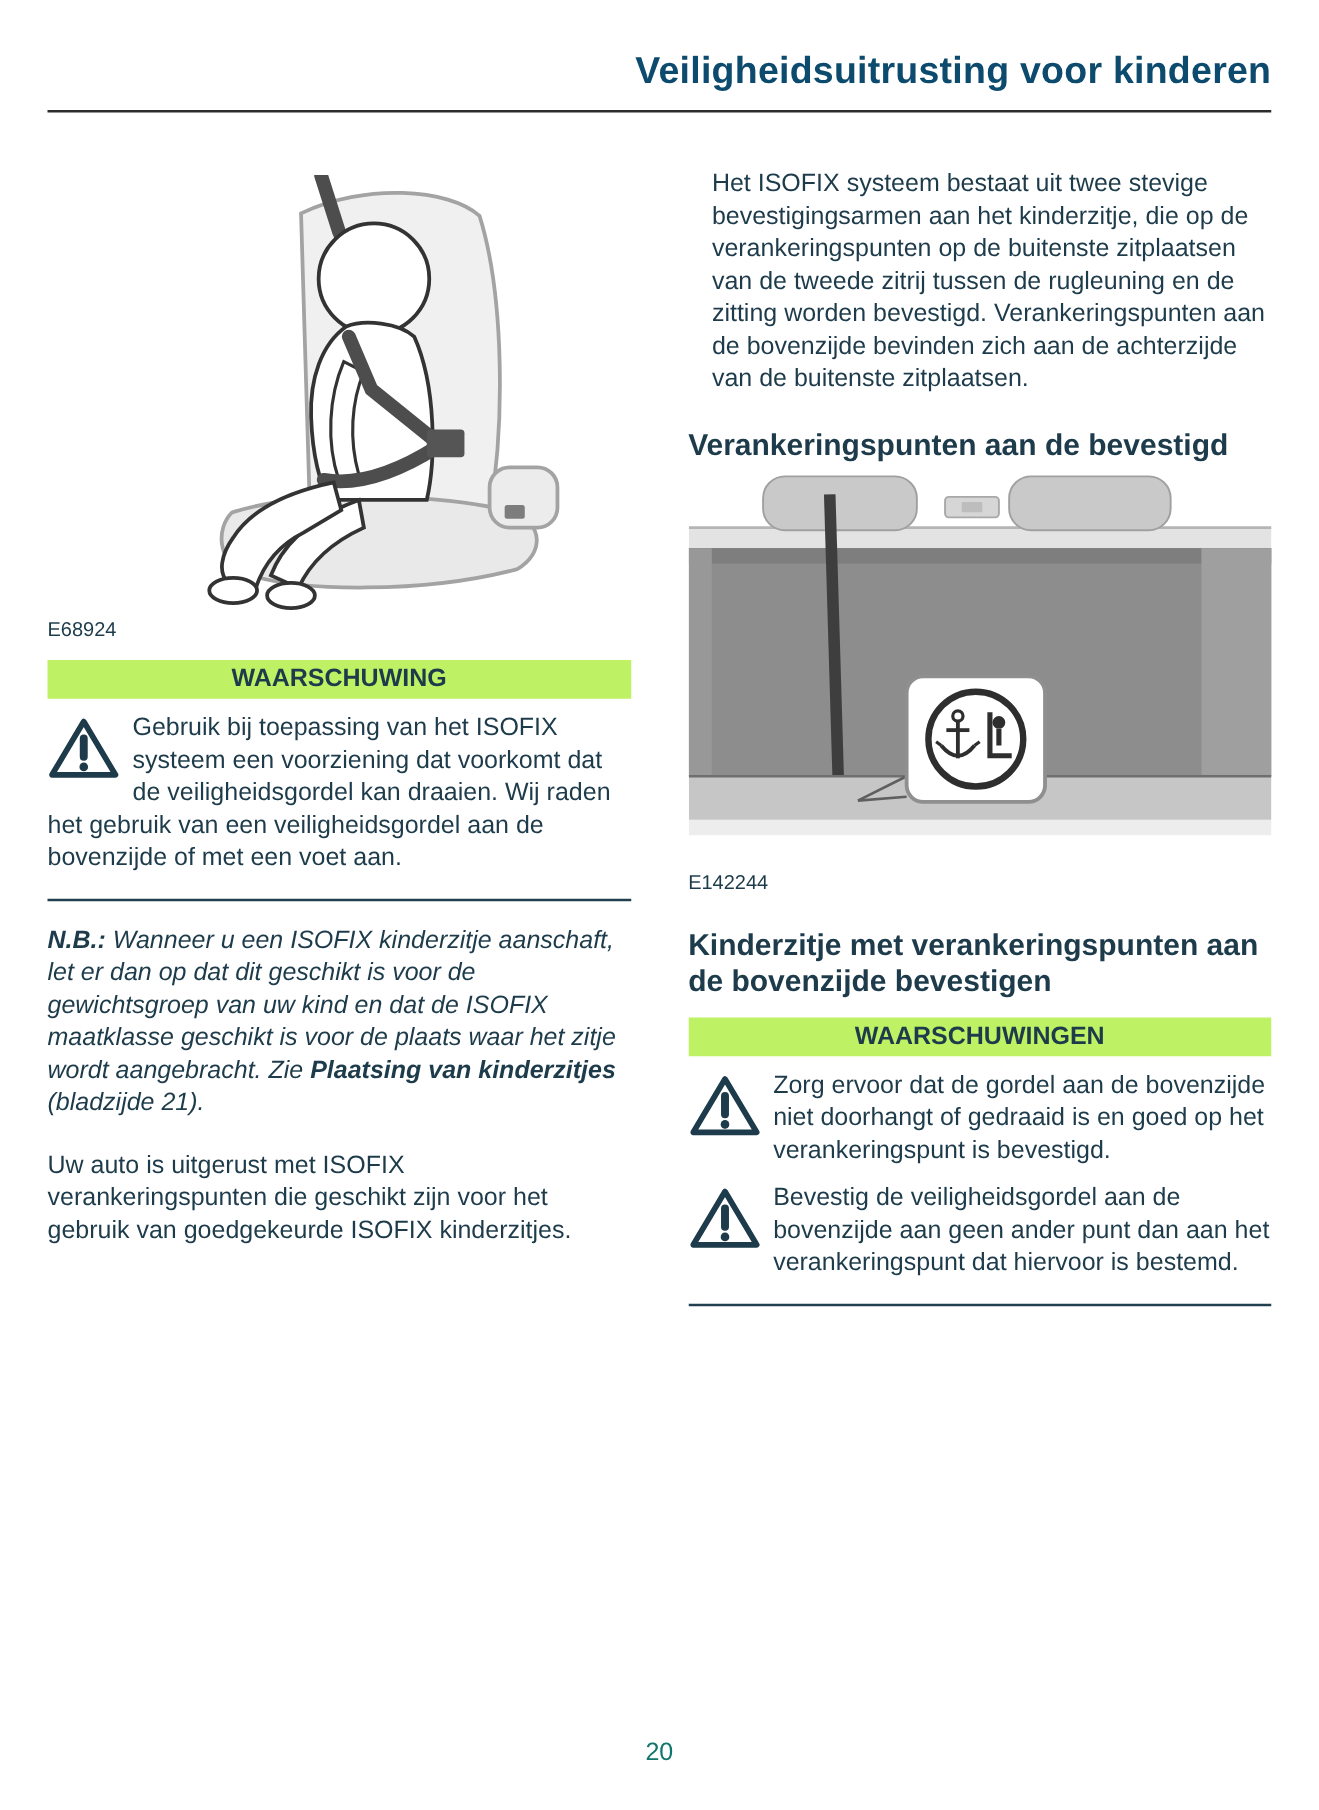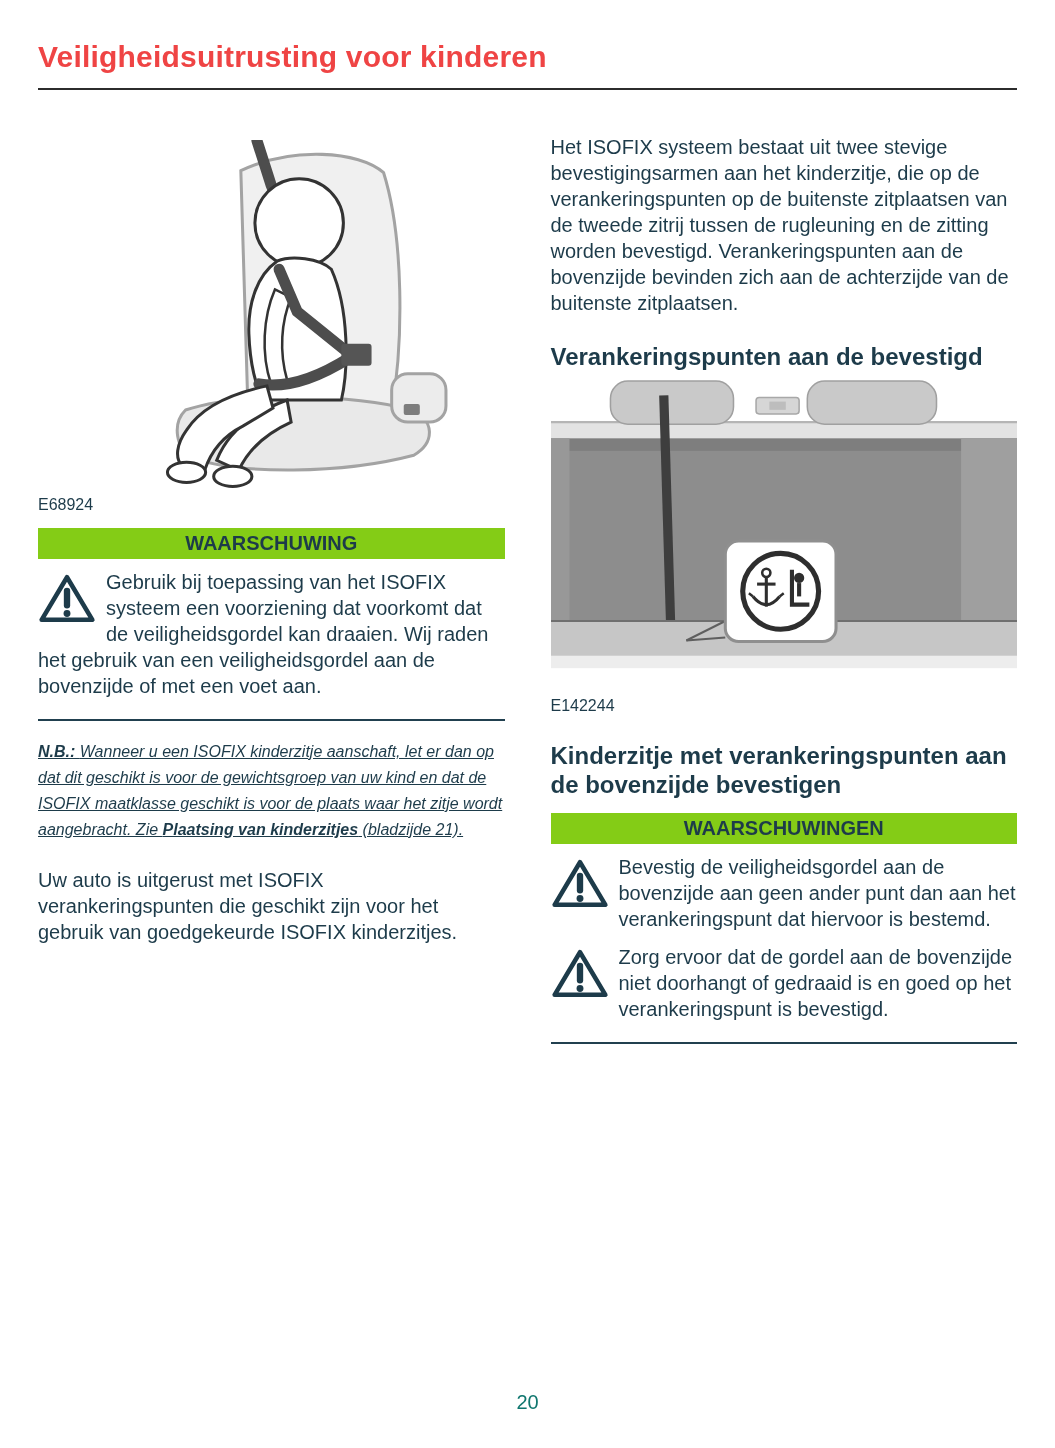--- a/index.html
+++ b/index.html
@@ -4,42 +4,42 @@
 <style>
   * { margin:0; padding:0; box-sizing:border-box; }
   html,body { background:#ffffff; }
   body {
     width:1055px; height:1448px; position:relative; overflow:hidden;
     font-family:"Liberation Sans", sans-serif;
     color:#1d3b4a;
   }
   .page { padding:40px 38px 0 38px; height:100%; position:relative; }
   h1.title {
-    font-size:30px; font-weight:bold; text-align:left; color:#ef4444;
+    font-size:30px; font-weight:bold; text-align:right; color:#0c4a6e;
     letter-spacing:.2px;
   }
   hr.title-rule { border:none; border-top:2px solid #2c2c2c; margin-top:14px; }
   .columns { display:flex; gap:46px; margin-top:44px; }
   .col { flex:1 1 0; min-width:0; }
   .h-small { font-size:21px; font-weight:bold; margin:0 0 8px 0; }
   .h-big { font-size:24px; line-height:29px; font-weight:bold; margin:26px 0 0 0; }
   p.body, .warn-text { font-size:20px; line-height:26px; }
   p.body { margin-top:24px; }
   figure { margin:6px 0 0 0; }
   figure svg.center { display:block; margin:0 auto; }
   .fig-caption { font-size:16px; margin-top:8px; }
   .warn-bar {
-    background:#84cc16; text-align:center; font-weight:bold; font-size:20px;
+    background:#bef264; text-align:center; font-weight:bold; font-size:20px;
     padding:4px 0; margin:14px 0 10px 0; color:#1d3b4a;
   }
   .warn-item { overflow:hidden; margin-bottom:12px; }
   .warn-icon { float:left; width:68px; height:78px; }
   .warn-icon svg { display:block; margin-top:3px; }
   hr.rule { border:none; border-top:2px solid #21404f; margin:20px 0 18px 0; }
-  p.nb { font-size:16px; line-height:26px; margin-top:0;text-decoration:underline; }
+  p.nb { font-size:20px; line-height:26px; margin-top:0; }
   .nb-label { font-weight:bold; font-style:italic; }
   .it { font-style:italic; }
   .bi { font-style:italic; font-weight:bold; }
   .footer {
     position:absolute; left:0; bottom:34px; width:100%;
     text-align:center; font-size:20px; color:#0f766e;
   }
 </style>
 </head>
 <body>
@@ -106,21 +106,21 @@
       <hr class="rule">
 
       <p class="nb"><span class="nb-label">N.B.: </span><span class="it">Wanneer u een ISOFIX kinderzitje aanschaft, let er dan op dat dit geschikt is voor de gewichtsgroep van uw kind en dat de ISOFIX maatklasse geschikt is voor de plaats waar het zitje wordt aangebracht. Zie </span><span class="bi">Plaatsing van kinderzitjes</span><span class="it"> (bladzijde 21).</span></p>
 
       <p class="body">Uw auto is uitgerust met ISOFIX verankeringspunten die geschikt zijn voor het gebruik van goedgekeurde ISOFIX kinderzitjes.</p>
 
     </section>
 
     <section class="col">
 
-      <p class="body" style="margin-top:0;">Het ISOFIX systeem bestaat uit twee stevige bevestigingsarmen aan het kinderzitje, die op de verankeringspunten op de buitenste zitplaatsen van de tweede zitrij tussen de rugleuning en de zitting worden bevestigd. Verankeringspunten aan de bovenzijde bevinden zich aan de achterzijde van de buitenste zitplaatsen.</p>
+      <p class="body" style="margin-top:0;margin-left:19px;">Het ISOFIX systeem bestaat uit twee stevige bevestigingsarmen aan het kinderzitje, die op de verankeringspunten op de buitenste zitplaatsen van de tweede zitrij tussen de rugleuning en de zitting worden bevestigd. Verankeringspunten aan de bovenzijde bevinden zich aan de achterzijde van de buitenste zitplaatsen.</p>
 
       <h2 class="h-big">Verankeringspunten aan de bevestigd</h2>
 
       <figure>
         <svg width="100%" viewBox="0 0 455 300">
           <rect x="0" y="0" width="455" height="300" fill="#ffffff"></rect>
 
           <rect x="0" y="44" width="455" height="16" fill="#e3e3e3"></rect>
           <line x1="0" y1="44" x2="455" y2="44" stroke="#b5b5b5" stroke-width="2"></line>
 
@@ -159,43 +159,43 @@
             <circle cx="242" cy="196" r="5" fill="#2e2e2e"></circle>
             <line x1="242" y1="201" x2="242" y2="214" stroke="#2e2e2e" stroke-width="4"></line>
           </g>
         </svg>
       </figure>
       <div class="fig-caption">E142244</div>
 
       <h2 class="h-big">Kinderzitje met verankeringspunten aan de bovenzijde bevestigen</h2>
 
       <div class="warn-bar">WAARSCHUWINGEN</div>
+
+      <div class="warn-item">
+        <span class="warn-icon">
+          <svg width="58" height="54" viewBox="0 0 64 58">
+            <path d="M32 5 L60 52 H4 Z" fill="#ffffff" stroke="#1d3b4a" stroke-width="5" stroke-linejoin="round"></path>
+            <line x1="32" y1="20" x2="32" y2="36" stroke="#1d3b4a" stroke-width="7" stroke-linecap="round"></line>
+            <circle cx="32" cy="45" r="3.8" fill="#1d3b4a"></circle>
+          </svg>
+        </span>
+        <span class="warn-text">Zorg ervoor dat de gordel aan de bovenzijde niet doorhangt of gedraaid is en goed op het verankeringspunt is bevestigd.</span>
+      </div>
 
       <div class="warn-item">
         <span class="warn-icon">
           <svg width="58" height="54" viewBox="0 0 64 58">
             <path d="M32 5 L60 52 H4 Z" fill="#ffffff" stroke="#1d3b4a" stroke-width="5" stroke-linejoin="round"></path>
             <line x1="32" y1="20" x2="32" y2="36" stroke="#1d3b4a" stroke-width="7" stroke-linecap="round"></line>
             <circle cx="32" cy="45" r="3.8" fill="#1d3b4a"></circle>
           </svg>
         </span>
         <span class="warn-text">Bevestig de veiligheidsgordel aan de bovenzijde aan geen ander punt dan aan het verankeringspunt dat hiervoor is bestemd.</span>
       </div>
 
-      <div class="warn-item">
-        <span class="warn-icon">
-          <svg width="58" height="54" viewBox="0 0 64 58">
-            <path d="M32 5 L60 52 H4 Z" fill="#ffffff" stroke="#1d3b4a" stroke-width="5" stroke-linejoin="round"></path>
-            <line x1="32" y1="20" x2="32" y2="36" stroke="#1d3b4a" stroke-width="7" stroke-linecap="round"></line>
-            <circle cx="32" cy="45" r="3.8" fill="#1d3b4a"></circle>
-          </svg>
-        </span>
-        <span class="warn-text">Zorg ervoor dat de gordel aan de bovenzijde niet doorhangt of gedraaid is en goed op het verankeringspunt is bevestigd.</span>
-      </div>
-
       <hr class="rule">
 
 
     </section>
   </div>
 
   <div class="footer">20</div>
 </div>
 
 </body></html>

